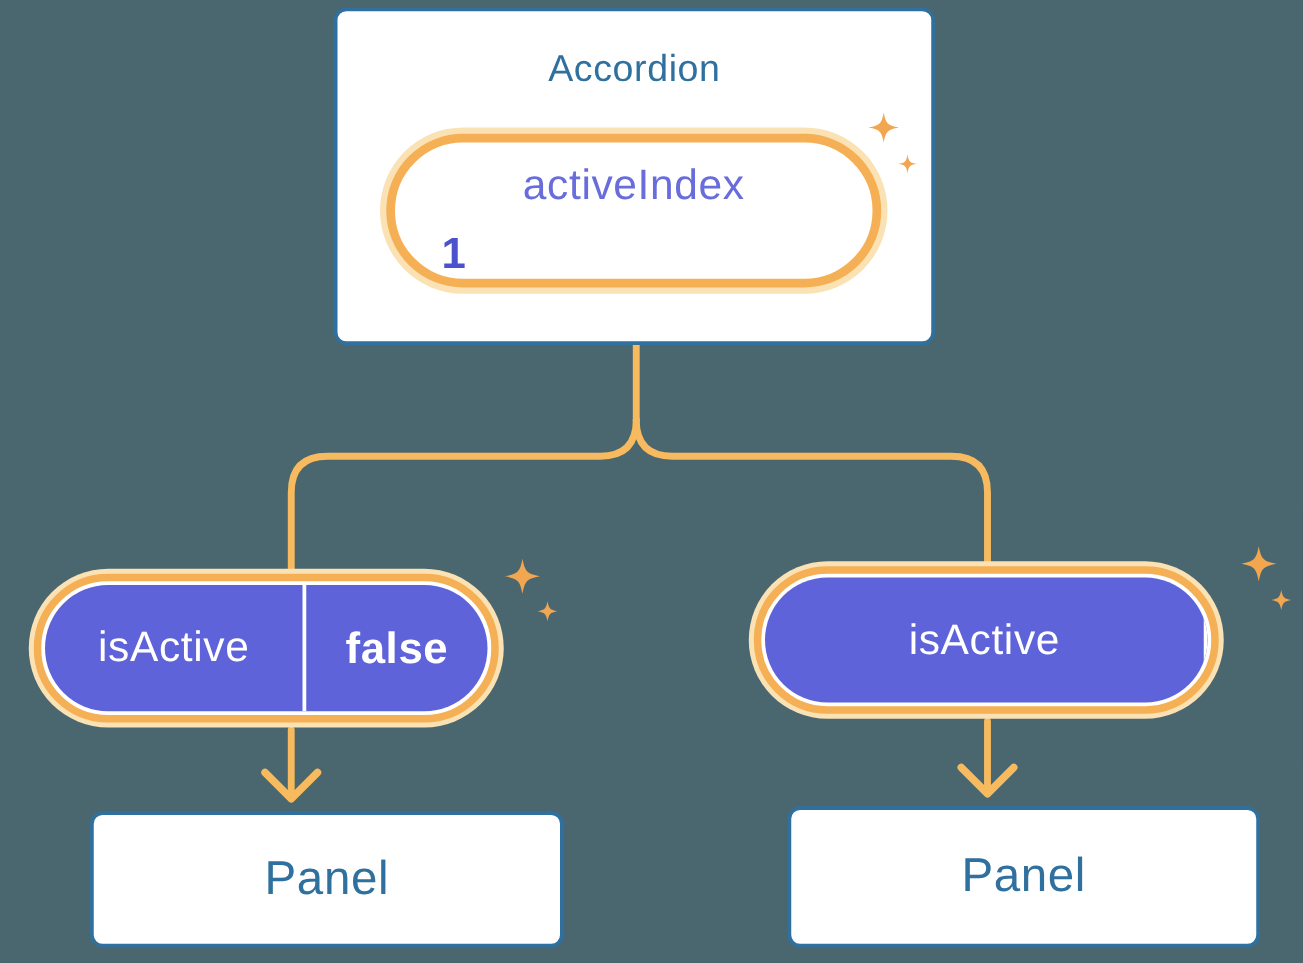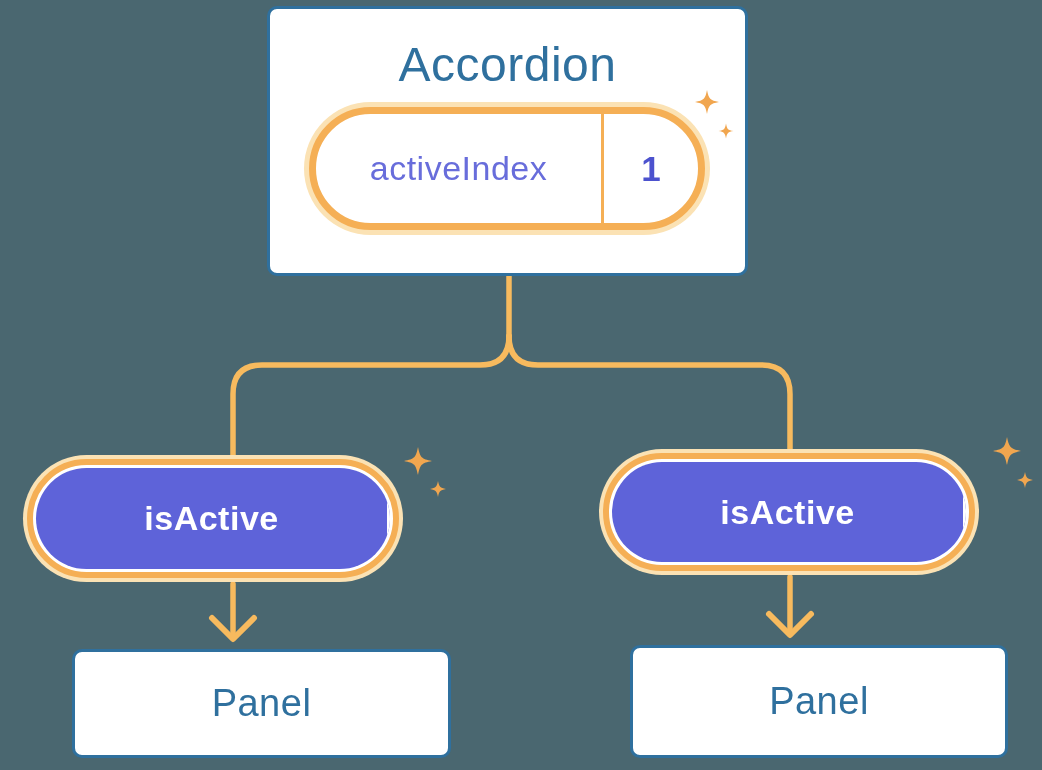--- a/index.html
+++ b/index.html
@@ -48,21 +48,21 @@
   }
   .accordion-card { left: 267px; top: 6px; width: 481px; height: 270px; }
   .panel-card-left  { left: 42px;  top: 649px; width: 379px; height: 109px; }
   .panel-card-right { left: 600px; top: 645px; width: 378px; height: 113px; }
 
   .heading {
     position: absolute;
     left: 0; right: 0;
     text-align: center;
     color: var(--heading-text, #2F709E);
-    font-size: 48px;
+    font-size: 30px;
     font-weight: 500;
     letter-spacing: 0.5px;
     line-height: 1;
   }
   .accordion-title { top: 32px; }
   .panel-title {
     position: static;
     color: var(--heading-text, #2F709E);
     font-size: 38px;
     font-weight: 500;
@@ -82,20 +82,21 @@
   }
   .state-ring {
     width: 100%; height: 100%;
     box-sizing: border-box;
     border: 7px solid var(--orange-ring, #F5AF55);
     border-radius: 999px;
     background: var(--card-bg, #FFFFFF);
     display: flex;
     align-items: stretch;
     overflow: hidden;
+    flex-direction: column;
   }
   .state-label {
     flex: 1;
     display: flex; align-items: center; justify-content: center;
     color: var(--indigo-label, #686DDB);
     font-size: 34px;
     letter-spacing: 0.5px;
   }
   .state-divider { width: 3px; background: var(--orange-ring, #F5AF55); }
   .state-value {
@@ -134,21 +135,20 @@
     display: flex;
     align-items: stretch;
     overflow: hidden;
   }
   .prop-label {
     flex: 1;
     display: flex; align-items: center; justify-content: center;
     color: var(--white-text, #FFFFFF);
     font-size: 34px;
     letter-spacing: 0.5px;
-    font-weight: bold;
   }
   .prop-divider { width: 3px; background: var(--pill-divider-white, #FFFFFF); }
   .prop-value {
     display: flex; align-items: center; justify-content: center;
     color: var(--white-text, #FFFFFF);
     font-size: 35px;
     font-weight: bold;
     letter-spacing: 0.5px;
   }
   .prop-value-left  { width: 145px; }
@@ -184,20 +184,21 @@
         <div class="state-value">1</div>
       </div>
     </div>
   </div>
 
   <div class="prop-pill prop-pill-left">
     <div class="prop-ring">
       <div class="prop-body">
         <div class="prop-label">isActive</div>
         <div class="prop-divider"></div>
+        <div class="prop-value prop-value-left">false</div>
       </div>
     </div>
   </div>
 
   <div class="prop-pill prop-pill-right">
     <div class="prop-ring">
       <div class="prop-body">
         <div class="prop-label">isActive</div>
         <div class="prop-divider"></div>
       </div>

